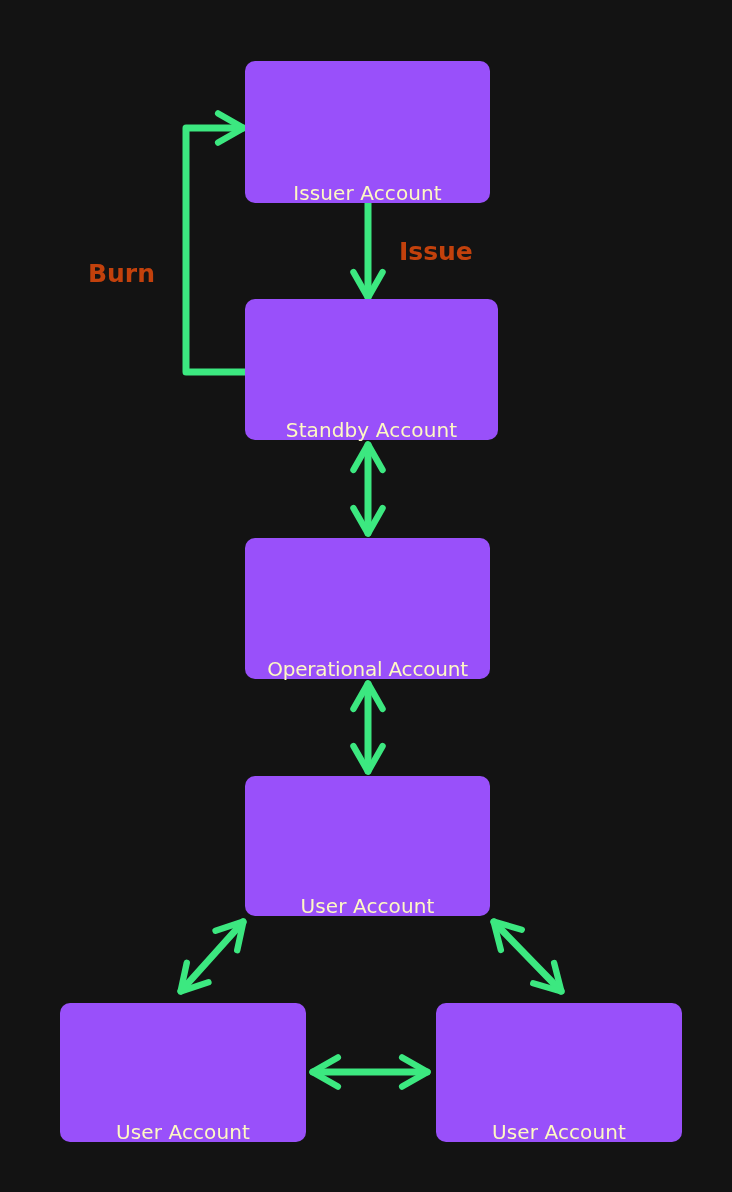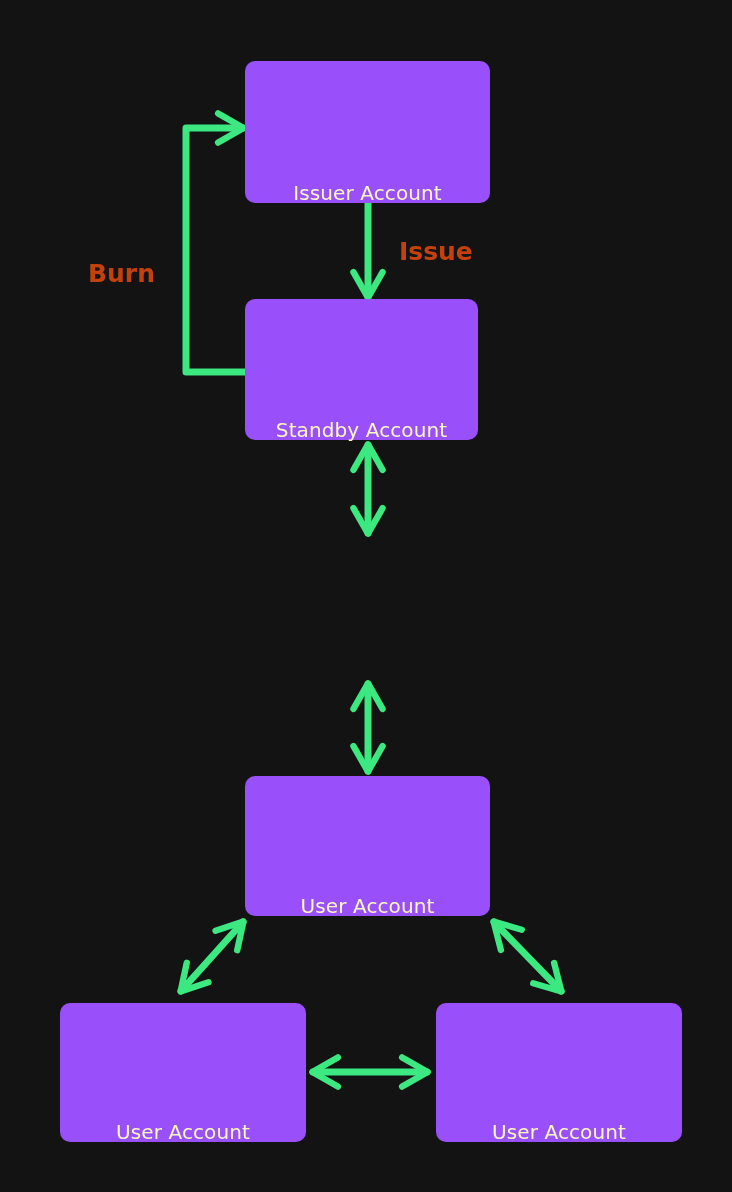--- a/index.html
+++ b/index.html
@@ -52,21 +52,21 @@
     position: absolute;
     color: #c2410c;
     font-size: 25px;
     font-weight: bold;
     white-space: nowrap;
     line-height: 1;
   }
 
   
   #node-issuer      { left: 245px; top: 61px;   width: 245px; height: 142px; }
-  #node-standby     { left: 245px; top: 299px;  width: 233px; height: 141px; }
+  #node-standby     { left: 245px; top: 299px;  width: 253px; height: 141px; }
   #node-operational { left: 245px; top: 538px;  width: 245px; height: 141px; }
   #node-user-main   { left: 245px; top: 776px;  width: 245px; height: 140px; }
   #node-user-left   { left: 60px;  top: 1003px; width: 246px; height: 139px; }
   #node-user-right  { left: 436px; top: 1003px; width: 246px; height: 139px; }
 
   #node-operational .node-label { font-size: 20px; letter-spacing: -0.2px; }
 
   
   #label-issue { left: 399px; top: 239px; }
   #label-burn  { left: 88px;  top: 261px; }
@@ -116,20 +116,23 @@
   </svg>
 
   <div class="node" id="node-issuer">
     <span class="node-label">Issuer Account</span>
   </div>
 
   <div class="node" id="node-standby">
     <span class="node-label">Standby Account</span>
   </div>
 
+  <div class="node" id="node-operational">
+    <span class="node-label">Operational Account</span>
+  </div>
 
   <div class="node" id="node-user-main">
     <span class="node-label">User Account</span>
   </div>
 
   <div class="node" id="node-user-left">
     <span class="node-label">User Account</span>
   </div>
 
   <div class="node" id="node-user-right">

